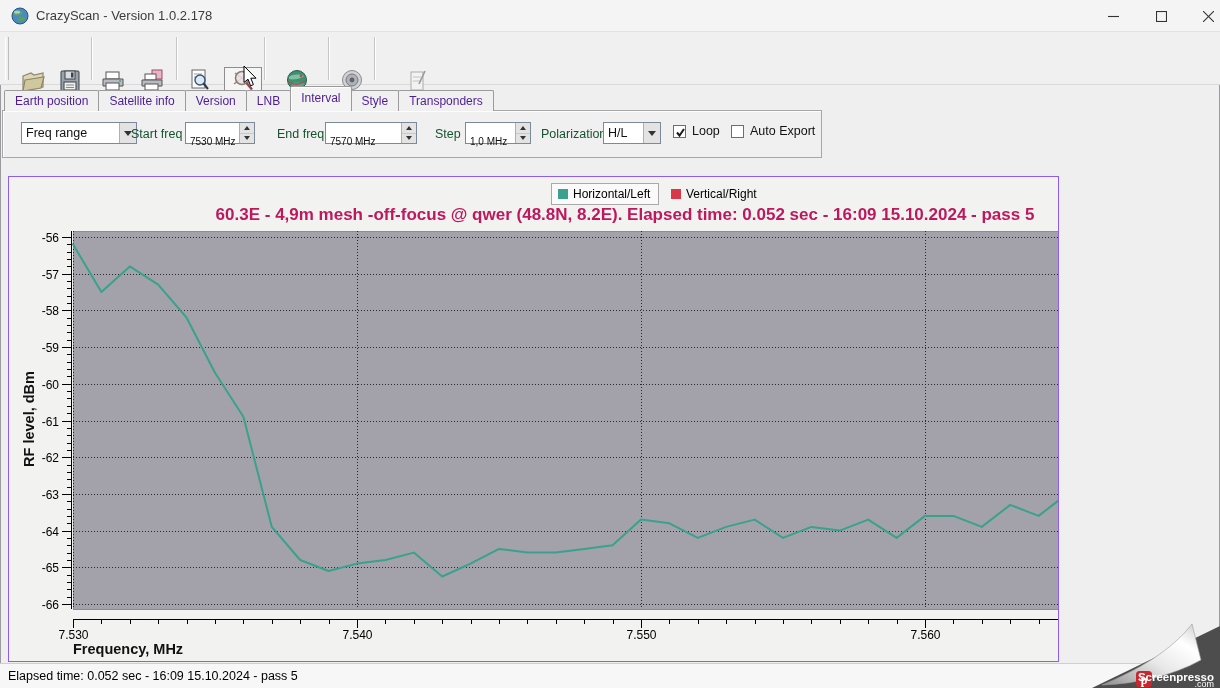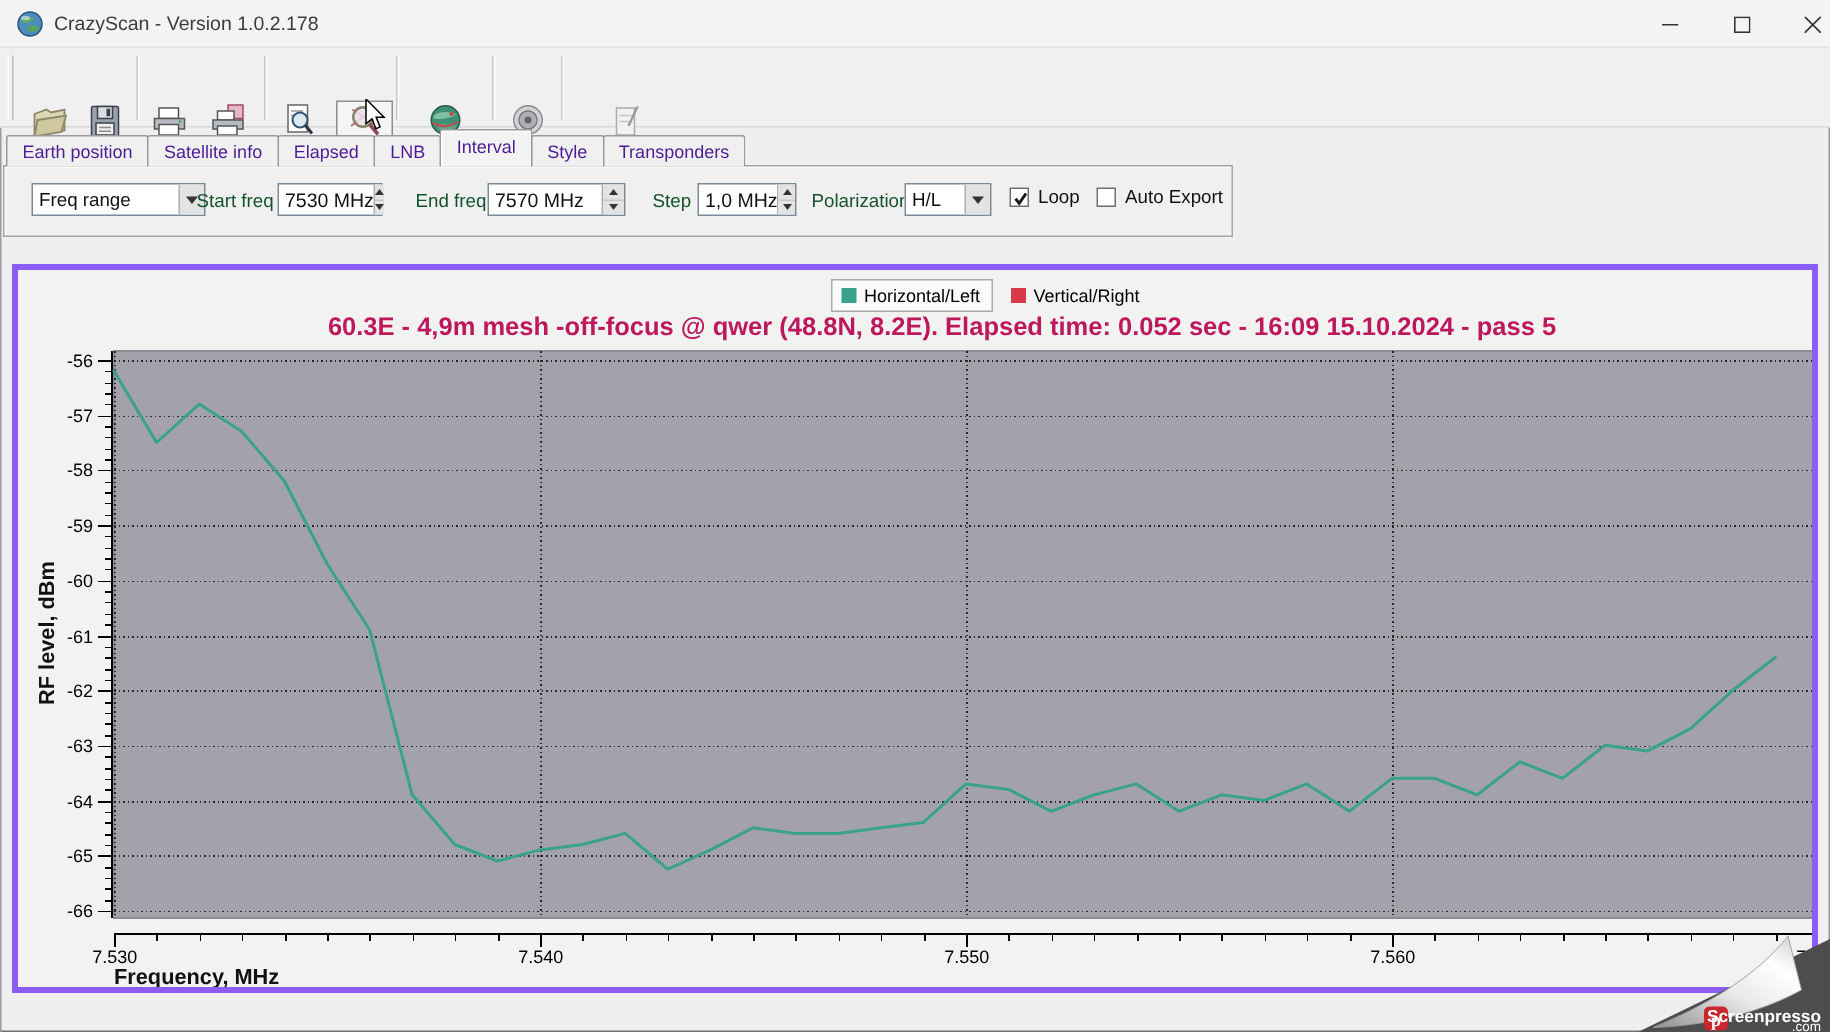--- a/index.html
+++ b/index.html
@@ -30,33 +30,33 @@
   .tab.active { height:25px; margin-top:-4px; padding-top:4px; background:#f3f3f3; position:relative; z-index:4; box-shadow: inset 1px 1px #fdfdfd; }
 
   
   .panel { position:absolute; left:2px; top:110px; width:820px; height:48px; background:#f0f0f0; border:1px solid #a7a7a7; box-shadow: inset 1px 1px #fdfdfd; z-index:2; }
   .ctl-label { position:absolute; top:16px; font-size:12.5px; color:#14532d; white-space:nowrap; }
   .combo { position:absolute; top:11px; height:22px; background:#fff; border:1px solid #7b8a99; display:flex; align-items:center; }
   .combo .combo-text { flex:1; padding-left:4px; font-size:12.5px; }
   .combo .drop { width:17px; height:100%; background:#e3e3e3; border-left:1px solid #b0b0b0; display:flex; align-items:center; justify-content:center; }
   .arrow-down { width:0; height:0; border-left:4px solid transparent; border-right:4px solid transparent; border-top:5px solid #333; }
   .spin { position:absolute; top:11px; height:22px; background:#fff; border:1px solid #7b8a99; display:flex; }
-  .spin .spin-text { flex:1; padding:3px 0 0 4px; font-size:13px; white-space:nowrap; }
+  .spin .spin-text { flex:1; padding:13px 0 0 4px; font-size:10px; white-space:nowrap; }
   .spin .spin-btns { width:15px; display:flex; flex-direction:column; border-left:1px solid #b0b0b0; }
   .spin .sb { flex:1; background:#e3e3e3; display:flex; align-items:center; justify-content:center; border-bottom:1px solid #c9c9c9; }
   .spin .sb:last-child { border-bottom:none; }
   .tri-up { width:0; height:0; border-left:3px solid transparent; border-right:3px solid transparent; border-bottom:4px solid #333; }
   .tri-dn { width:0; height:0; border-left:3px solid transparent; border-right:3px solid transparent; border-top:4px solid #333; }
   .checkrow { position:absolute; top:13px; display:flex; align-items:center; }
   .checkbox { width:13px; height:13px; background:#fff; border:1px solid #6e6e6e; margin-right:6px; position:relative; }
   .checkbox svg { position:absolute; left:1px; top:1px; }
   .checklabel { font-size:12.5px;text-align:right; }
 
   
-  .chart { position:absolute; left:8px; top:176px; width:1204px; height:486px; background:#f2f2f1; border:4px solid #8b5cf6; overflow:hidden; }
+  .chart { position:absolute; left:8px; top:176px; width:1051px; height:486px; background:#f2f2f1; border:1px solid #8b5cf6; overflow:hidden; }
   .chart-title { position:absolute; left:48px; top:28px; width:1136px; text-align:center; font-size:17px; font-weight:bold; color:#be185d; white-space:nowrap; }
   .legend-item { position:absolute; display:flex; align-items:center; font-size:12px; color:#000; }
   .legend-item.boxed { border:1px solid #a9a9a9; background:#fafafa; padding:3px 8px 3px 6px; }
   .legend-swatch { width:10px; height:10px; margin-right:5px; display:inline-block; }
   .x-title { position:absolute; left:64px; top:464px; width:1136px; text-align:left; font-size:14.5px; font-weight:bold; }
   .y-title { position:absolute; left:20px; top:242px; transform:translate(-50%,-50%) rotate(-90deg); white-space:nowrap; font-size:14.5px; font-weight:bold; }
   #chart-svg { position:absolute; left:0; top:0; }
 
   
   .statusbar { position:absolute; left:0; top:663px; width:1220px; height:25px; background:#f7f7f7; border-top:1px solid #cfcfcf; display:flex; align-items:center; padding-left:8px; font-size:12.5px; color:#000; }
@@ -196,21 +196,21 @@
           <line x1="8" y1="13" x2="16" y2="13" stroke="#c2c2c2"></line>
         <line x1="14" y1="16" x2="20" y2="3" stroke="#9a9a9a" stroke-width="1.6"></line>
       </svg>
       <div class="tlabel">Transponders</div>
     </div>
   </div>
 
   <div class="tabs">
     <div class="tab">Earth position</div>
     <div class="tab">Satellite info</div>
-    <div class="tab">Elapsed</div>
+    <div class="tab">Version</div>
     <div class="tab">LNB</div>
     <div class="tab active">Interval</div>
     <div class="tab">Style</div>
     <div class="tab">Transponders</div>
   </div>
 
   <div class="panel">
     <div class="combo" style="left:18px;width:116px">
       <span class="combo-text">Freq range</span>
       <span class="drop">
@@ -435,20 +435,23 @@
         <line x1="1143.5" y1="442" x2="1143.5" y2="447" stroke="#000" shape-rendering="crispEdges"></line>
         <line x1="1172.5" y1="442" x2="1172.5" y2="447" stroke="#000" shape-rendering="crispEdges"></line>
         <line x1="1200.5" y1="442" x2="1200.5" y2="447" stroke="#000" shape-rendering="crispEdges"></line>
         <line x1="64" y1="442.5" x2="1200" y2="442.5" stroke="#000" shape-rendering="crispEdges"></line>
         <polyline points="64.0,67.3 92.4,115.0 120.8,89.4 149.2,107.7 177.6,140.7 206.0,195.8 234.4,239.8 262.8,349.9 291.2,383.0 319.6,394.0 348.0,386.6 376.4,383.0 404.8,375.6 433.2,399.5 461.6,386.6 490.0,371.9 518.4,375.6 546.8,375.6 575.2,371.9 603.6,368.3 632.0,342.6 660.4,346.3 688.8,360.9 717.2,349.9 745.6,342.6 774.0,360.9 802.4,349.9 830.8,353.6 859.2,342.6 887.6,360.9 916.0,338.9 944.4,338.9 972.8,349.9 1001.2,327.9 1029.6,338.9 1058.0,316.9 1086.4,320.6 1114.8,305.9 1143.2,280.2 1171.6,258.2" fill="none" stroke="#3aa18d" stroke-width="2" stroke-linejoin="round" stroke-linecap="round"></polyline>
       </svg>
     <div class="x-title">Frequency, MHz</div>
     <div class="y-title">RF level, dBm</div>
   </div>
 
+  <div class="statusbar">
+    <span>Elapsed time: 0.052 sec - 16:09 15.10.2024 - pass 5</span>
+  </div>
 
   <div class="watermark">
     <svg width="132" height="64" viewBox="0 0 132 64">
       <defs>
         <linearGradient id="curlgrad" x1="0" y1="1" x2="1" y2="0">
           <stop offset="0" stop-color="#8f8f8f"></stop>
           <stop offset="0.45" stop-color="#e8e8e8"></stop>
           <stop offset="0.75" stop-color="#ffffff"></stop>
           <stop offset="1" stop-color="#cccccc"></stop>
         </linearGradient>

